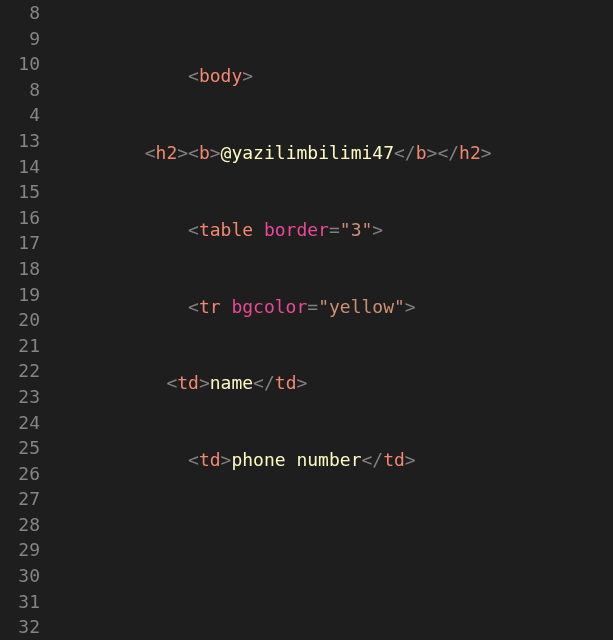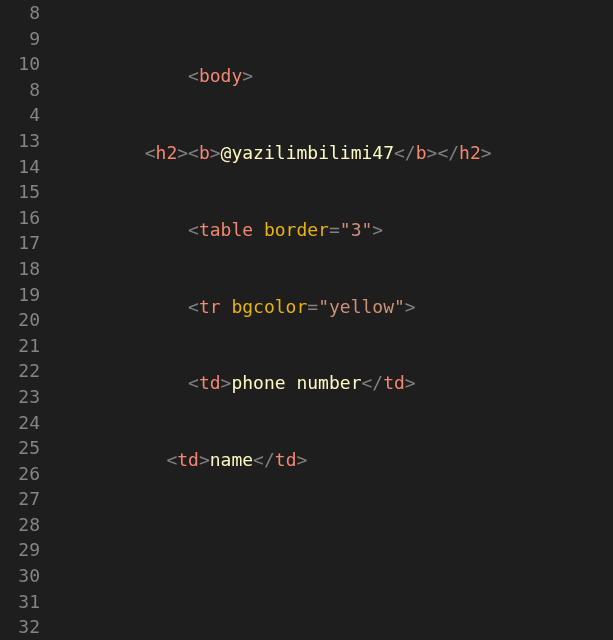--- a/index.html
+++ b/index.html
@@ -35,21 +35,21 @@
     padding-top: 12px;
     color: #d4d4d4;
     white-space: pre;
   }
   .code .line {
     height: 25.6px;
   }
   
   .tag   { color: #f48771; }  
   .punc  { color: #808080; }  
-  .attr  { color: #eab308; }  
+  .attr  { color: #ec4899; }  
   .str   { color: #ce9178; }  
   .txt   { color: #fef9c3; }  
 </style>
 </head>
 <body>
 
 <div class="editor">
   <div class="gutter">
     <div class="ln">8</div>
     <div class="ln">9</div>
@@ -76,22 +76,22 @@
     <div class="ln">30</div>
     <div class="ln">31</div>
     <div class="ln">32</div>
   </div>
 
   <div class="code">
     <div class="line"><span>            </span><span class="punc">&lt;</span><span class="tag">body</span><span class="punc">&gt;</span></div>
     <div class="line"><span>        </span><span class="punc">&lt;</span><span class="tag">h2</span><span class="punc">&gt;</span><span class="punc">&lt;</span><span class="tag">b</span><span class="punc">&gt;</span><span class="txt">@yazilimbilimi47</span><span class="punc">&lt;/</span><span class="tag">b</span><span class="punc">&gt;</span><span class="punc">&lt;/</span><span class="tag">h2</span><span class="punc">&gt;</span></div>
     <div class="line"><span>            </span><span class="punc">&lt;</span><span class="tag">table</span> <span class="attr">border</span><span class="punc">=</span><span class="str">"3"</span><span class="punc">&gt;</span></div>
     <div class="line"><span>            </span><span class="punc">&lt;</span><span class="tag">tr</span> <span class="attr">bgcolor</span><span class="punc">=</span><span class="str">"yellow"</span><span class="punc">&gt;</span></div>
+    <div class="line"><span>          </span><span class="punc">&lt;</span><span class="tag">td</span><span class="punc">&gt;</span><span class="txt">name</span><span class="punc">&lt;/</span><span class="tag">td</span><span class="punc">&gt;</span></div>
     <div class="line"><span>            </span><span class="punc">&lt;</span><span class="tag">td</span><span class="punc">&gt;</span><span class="txt">phone number</span><span class="punc">&lt;/</span><span class="tag">td</span><span class="punc">&gt;</span></div>
-    <div class="line"><span>          </span><span class="punc">&lt;</span><span class="tag">td</span><span class="punc">&gt;</span><span class="txt">name</span><span class="punc">&lt;/</span><span class="tag">td</span><span class="punc">&gt;</span></div>
     
     
     
     
     
     
     
     
     
     

